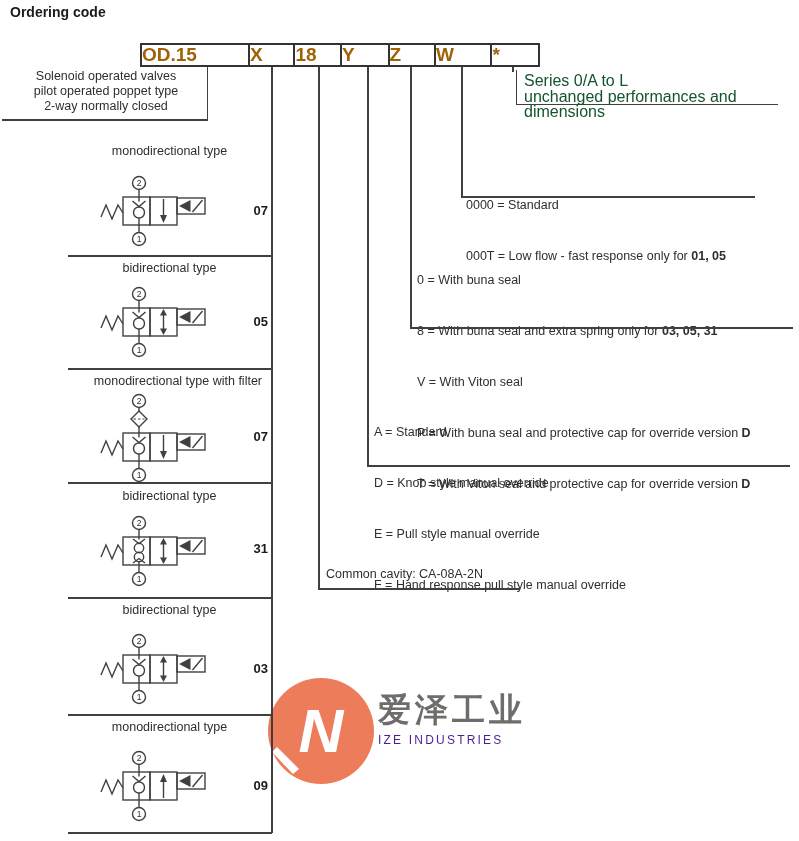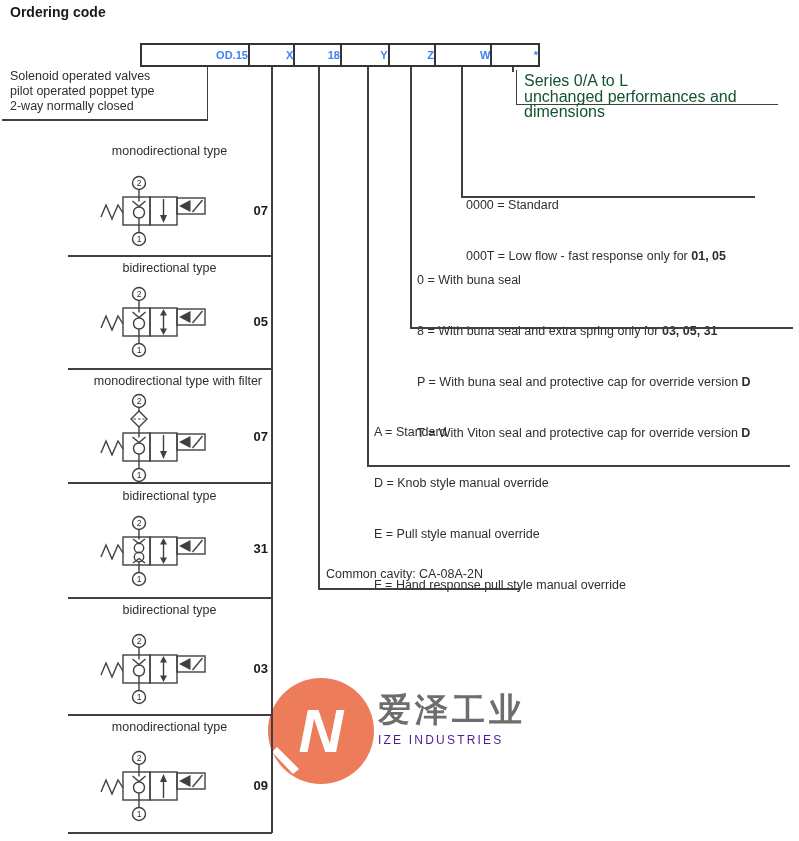--- a/index.html
+++ b/index.html
@@ -4,26 +4,26 @@
 <style>
   html,body{margin:0;padding:0;background:#fff}
   #page{position:relative;width:799px;height:841px;background:#fff;overflow:hidden;
         font-family:"Liberation Sans",sans-serif;}
   .abs{position:absolute;z-index:2}
   .ln{position:absolute;background:#404040;z-index:2}
   .t{font-size:12.5px;line-height:17px;color:#2e2e2e;white-space:pre}
   .t b{font-weight:bold}
   .title{font-size:14px;font-weight:bold;color:#1a1a1a}
   .codebox{display:flex;box-sizing:border-box;border:2px solid #333;height:24px;background:#fff}
-  .codebox .cell{box-sizing:border-box;text-align:right;font-weight:bold;font-size:11px;
-                 line-height:20px;color:#3b82f6}
+  .codebox .cell{box-sizing:border-box;text-align:left;font-weight:bold;font-size:19px;
+                 line-height:20px;color:#a16207}
   .codebox .cell+.cell{border-left:2px solid #333}
   .sec-title{font-size:12.5px;color:#2e2e2e;text-align:center}
   .sec-code{font-size:13px;font-weight:bold;color:#1a1a1a;text-align:right}
-  .note-r{font-size:12.5px;line-height:15px;color:#2e2e2e;text-align:left}
+  .note-r{font-size:12.5px;line-height:15px;color:#2e2e2e;text-align:center}
   .series{box-sizing:border-box;border-left:1.5px solid #404040;border-bottom:1.5px solid #404040;
           padding:3px 0 0 7px;font-size:16px;line-height:15.5px;color:#14532d}
   .pt{font:8.5px "Liberation Sans",sans-serif;fill:#2e2e2e;text-anchor:middle}
   .wm{z-index:1}
   .wm-cn{font-size:33px;font-weight:bold;letter-spacing:4px;color:#6f6d6b;font-family:sans-serif}
   .wm-en{font-size:12px;letter-spacing:2.2px;color:#4c1d95}
 </style>
 </head>
 <body>
 
@@ -73,20 +73,21 @@
 
   <div class="abs t" style="left:466px;top:163px">
     <div>0000 = Standard</div>
     <div><span>000T = Low flow - fast response only for </span><b>01, 05</b></div>
   </div>
   <div class="ln" style="left:461px;top:196px;width:294px;height:1.5px"></div>
 
   <div class="abs t" style="left:417px;top:238px">
     <div>0 = With buna seal</div>
     <div><span>8 = With buna seal and extra spring only for </span><b>03, 05, 31</b></div>
+    <div>V = With Viton seal</div>
     <div><span>P = With buna seal and protective cap for override version </span><b>D</b></div>
     <div><span>T = With Viton seal and protective cap for override version </span><b>D</b></div>
   </div>
   <div class="ln" style="left:410px;top:327px;width:383px;height:1.5px"></div>
 
   <div class="abs t" style="left:374px;top:390px">
     <div>A = Standard</div>
     <div>D = Knob style manual override</div>
     <div>E = Pull style manual override</div>
     <div>F = Hand response pull style manual override</div>

